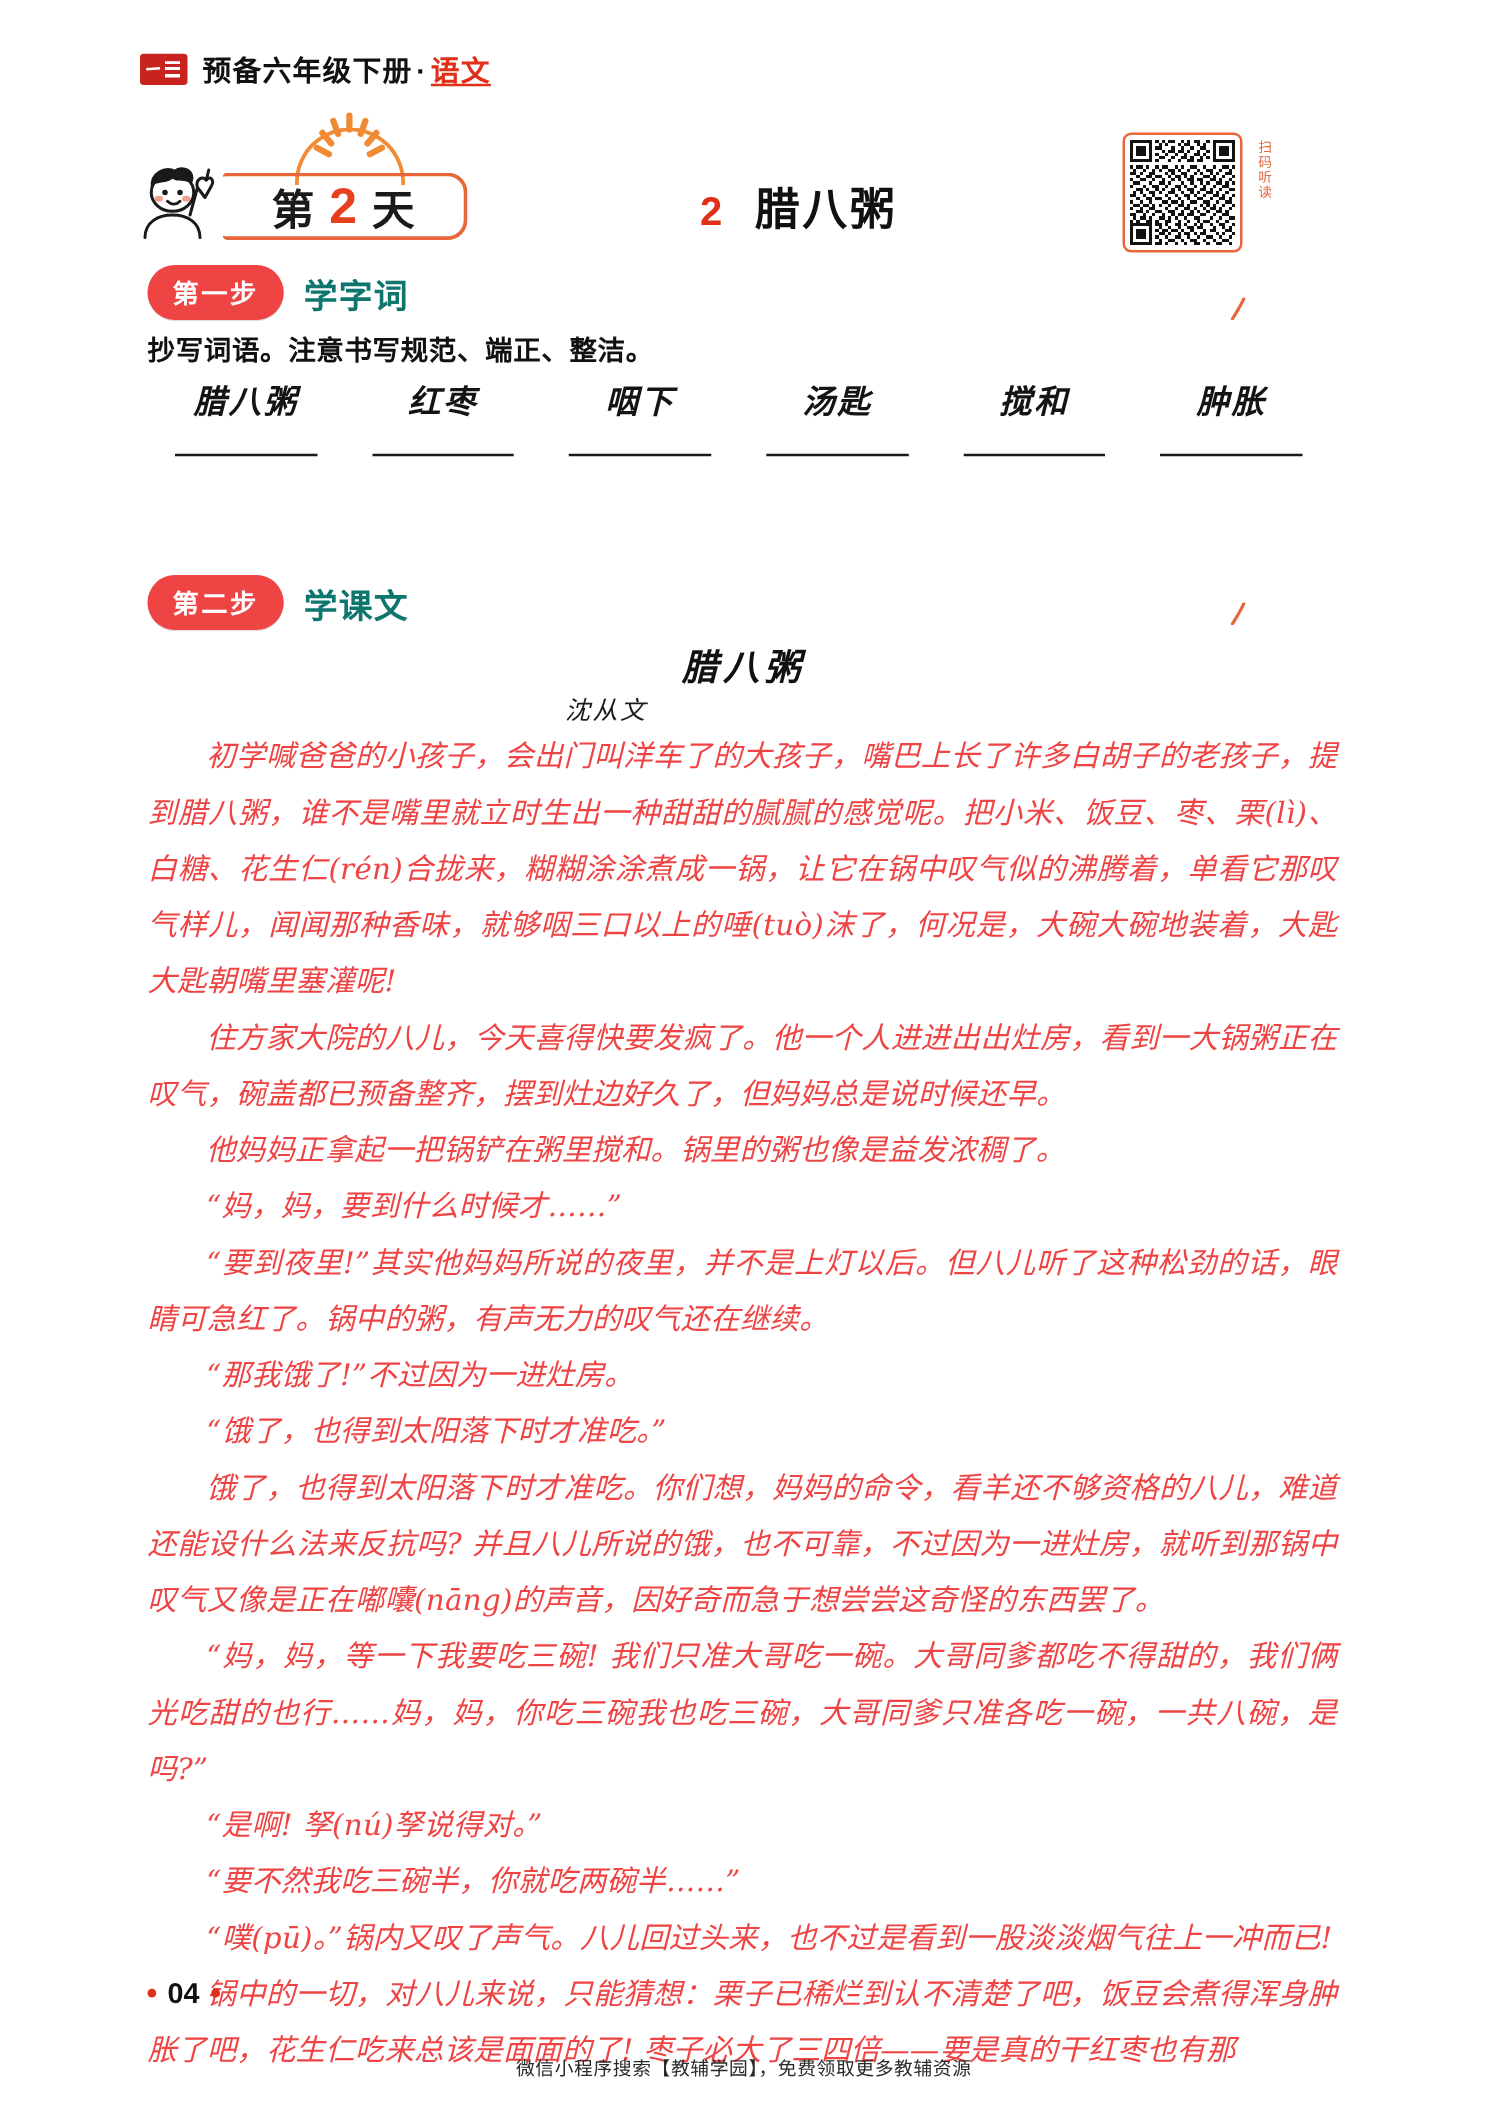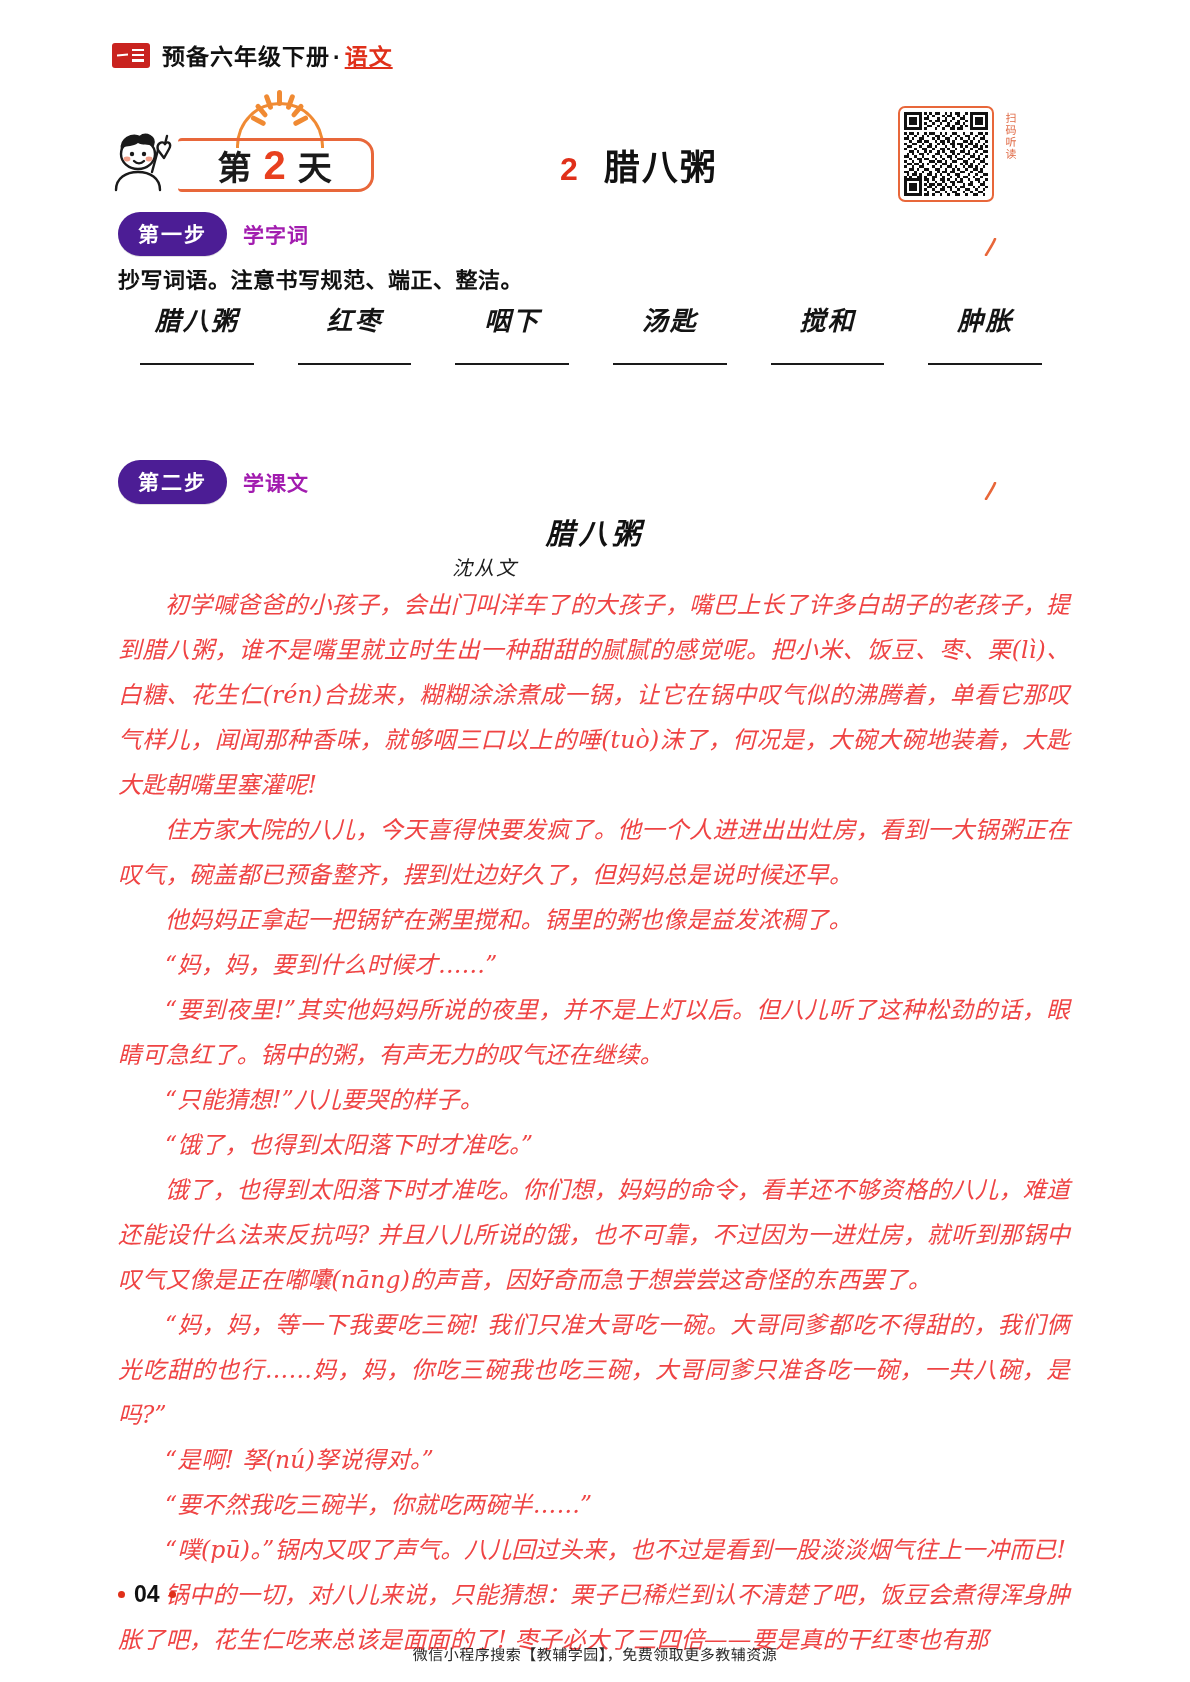--- a/index.html
+++ b/index.html
@@ -171,34 +171,34 @@
   }
 
   
   .step-row {
     position: absolute;
     display: flex;
     align-items: center;
     gap: 16px;
   }
   .step-pill {
-    background: #4c1d95;
+    background: #ef4444;
     color: #fff;
     font-size: 21px;
     font-weight: 700;
     border-radius: 22px;
     padding: 6px 20px 8px;
     letter-spacing: 2px;
     font-family: "DejaVu Sans", sans-serif;
     box-shadow: 0 1px 0 rgba(0,0,0,.12);
   }
   .step-label {
-    font-size: 21px;
+    font-size: 27px;
     font-weight: 800;
-    color: #a21caf;
+    color: #0f766e;
     letter-spacing: 1px;
     font-family: "DejaVu Sans", sans-serif;
   }
 
   
   .flick {
     position: absolute;
     width: 14px;
     height: 18px;
   }
@@ -473,21 +473,21 @@
 
   <div class="article-title">腊八粥</div>
   <div class="article-author">沈从文</div>
 
   <div class="article-body">
     <p>初学喊爸爸的小孩子，会出门叫洋车了的大孩子，嘴巴上长了许多白胡子的老孩子，提到腊八粥，谁不是嘴里就立时生出一种甜甜的腻腻的感觉呢。把小米、饭豆、枣、栗(lì)、白糖、花生仁(rén)合拢来，糊糊涂涂煮成一锅，让它在锅中叹气似的沸腾着，单看它那叹气样儿，闻闻那种香味，就够咽三口以上的唾(tuò)沫了，何况是，大碗大碗地装着，大匙大匙朝嘴里塞灌呢!</p>
     <p>住方家大院的八儿，今天喜得快要发疯了。他一个人进进出出灶房，看到一大锅粥正在叹气，碗盖都已预备整齐，摆到灶边好久了，但妈妈总是说时候还早。</p>
     <p>他妈妈正拿起一把锅铲在粥里搅和。锅里的粥也像是益发浓稠了。</p>
     <p>“妈，妈，要到什么时候才……”</p>
     <p>“要到夜里!”其实他妈妈所说的夜里，并不是上灯以后。但八儿听了这种松劲的话，眼睛可急红了。锅中的粥，有声无力的叹气还在继续。</p>
-    <p>“只能猜想!”八儿要哭的样子。</p>
+    <p>“那我饿了!”不过因为一进灶房。</p>
     <p>“饿了，也得到太阳落下时才准吃。”</p>
     <p>饿了，也得到太阳落下时才准吃。你们想，妈妈的命令，看羊还不够资格的八儿，难道还能设什么法来反抗吗? 并且八儿所说的饿，也不可靠，不过因为一进灶房，就听到那锅中叹气又像是正在嘟囔(nāng)的声音，因好奇而急于想尝尝这奇怪的东西罢了。</p>
     <p>“妈，妈，等一下我要吃三碗! 我们只准大哥吃一碗。大哥同爹都吃不得甜的，我们俩光吃甜的也行……妈，妈，你吃三碗我也吃三碗，大哥同爹只准各吃一碗，一共八碗，是吗?”</p>
     <p>“是啊! 孥(nú)孥说得对。”</p>
     <p>“要不然我吃三碗半，你就吃两碗半……”</p>
     <p>“噗(pū)。”锅内又叹了声气。八儿回过头来，也不过是看到一股淡淡烟气往上一冲而已!</p>
     <p>锅中的一切，对八儿来说，只能猜想：栗子已稀烂到认不清楚了吧，饭豆会煮得浑身肿胀了吧，花生仁吃来总该是面面的了! 枣子必大了三四倍——要是真的干红枣也有那</p>
   </div>
 
   <div class="page-num">

